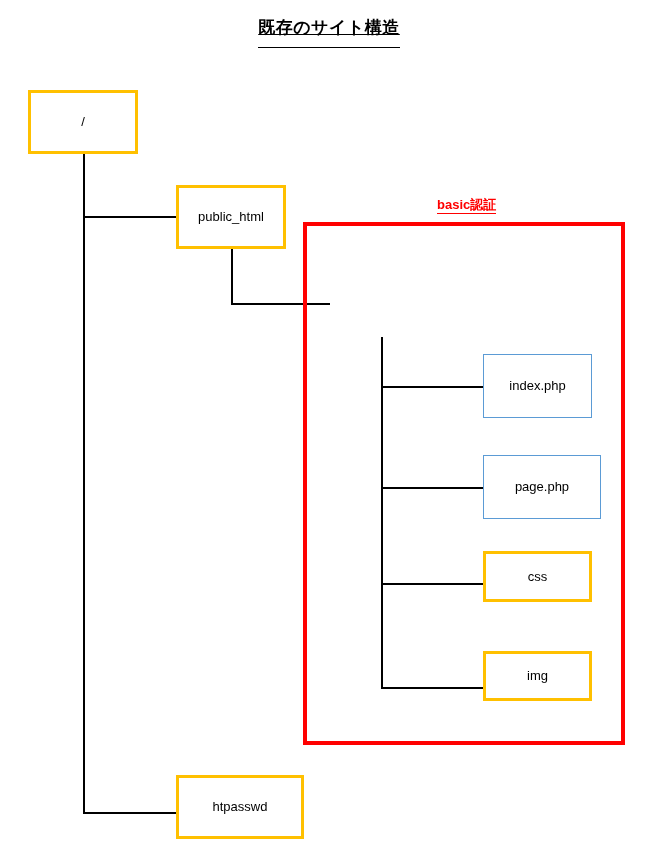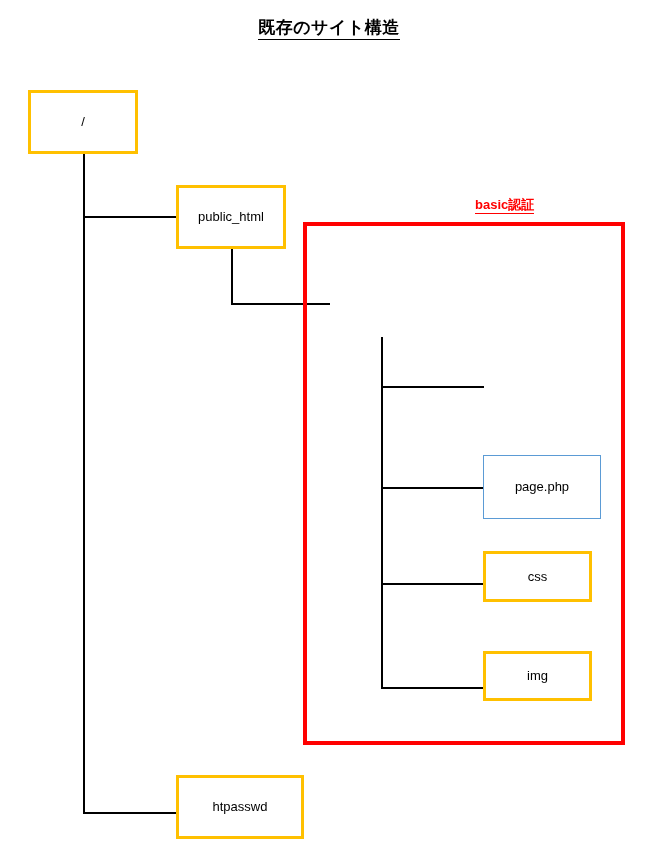--- a/index.html
+++ b/index.html
@@ -30,35 +30,35 @@
     top: 16px;
     width: 658px;
     text-align: center;
     font-size: 17px;
     font-weight: bold;
     color: #000000;
     letter-spacing: 0.5px;
   }
   .diagram-title span {
     border-bottom: 1.5px solid #000000;
-    padding-bottom: 2px;
+    padding-bottom: 10px;
+    text-decoration: underline;
   }
 
   
   .group-label {
     position: absolute;
     font-size: 13px;
     font-weight: bold;
     color: #ff0000;
     white-space: nowrap;
   }
   .group-label span {
     border-bottom: 1.5px solid #ff0000;
     padding-bottom: 1px;
-    margin-left: 38px;
   }
 
   
   .node {
     position: absolute;
     box-sizing: border-box;
     background: #ffffff;
     display: flex;
     align-items: center;
     justify-content: center;
@@ -123,20 +123,23 @@
 
   <div class="node folder" style="left:28px; top:90px; width:110px; height:64px;">
     <span>/</span>
   </div>
 
   <div class="node folder" style="left:176px; top:185px; width:110px; height:64px;">
     <span>public_html</span>
   </div>
 
 
+  <div class="node file" style="left:483px; top:354px; width:109px; height:64px;">
+    <span>index.php</span>
+  </div>
 
   <div class="node file" style="left:483px; top:455px; width:118px; height:64px;">
     <span>page.php</span>
   </div>
 
   <div class="node folder" style="left:483px; top:551px; width:109px; height:51px;">
     <span>css</span>
   </div>
 
   <div class="node folder" style="left:483px; top:651px; width:109px; height:50px;">

